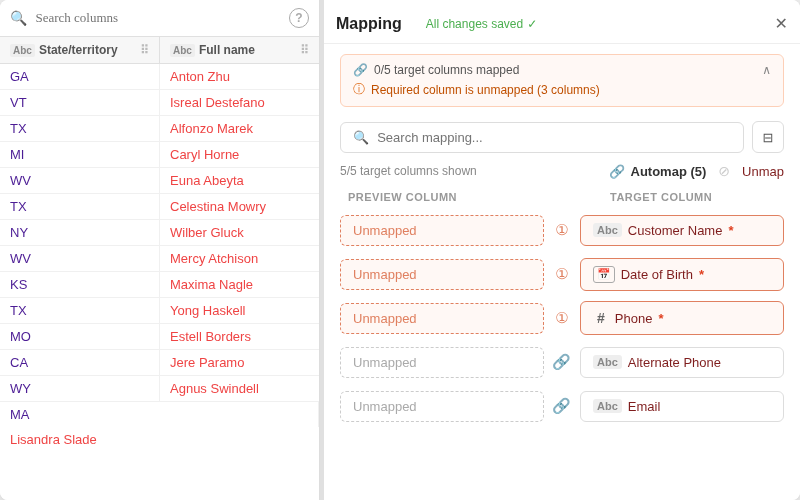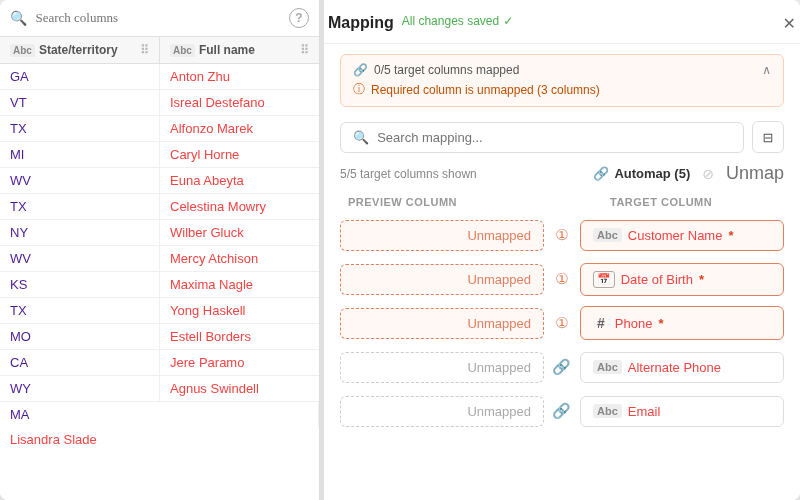--- a/index.html
+++ b/index.html
@@ -139,24 +139,24 @@
     .right-panel {
       flex: 1;
       display: flex;
       flex-direction: column;
       background: #fff;
       padding: 0;
     }
 
     .mapping-header {
       display: flex;
-      align-items: flex-start;
-      padding: 14px 4px 10px;
+      align-items: center;
+      padding: 14px 12px 10px;
       border-bottom: 1px solid #eee;
-      gap: 8px;
+      gap: 24px;
     }
 
     .mapping-title {
       font-size: 16px;
       font-weight: 700;
       color: #222;
     }
 
     .saved-badge {
       font-size: 12px;
@@ -269,22 +269,22 @@
       font-size: 13px;
       font-weight: 600;
       color: #333;
       cursor: pointer;
     }
 
     .unmap-btn {
       display: flex;
       align-items: flex-end;
       gap: 4px;
-      font-size: 18px;
-      color: #737373;
+      font-size: 13px;
+      color: #7f1d1d;
       cursor: pointer;
     }
 
     .mapping-cols-header {
       display: flex;
       padding: 4px 24px 4px;
       font-size: 11px;
       font-weight: 700;
       color: #999;
       letter-spacing: 0.5px;
@@ -318,21 +318,21 @@
     }
 
     .preview-box {
       flex: 1;
       border: 1.5px dashed #e08060;
       border-radius: 6px;
       padding: 7px 12px;
       color: #e08060;
       font-size: 13px;
       background: #fff8f5;
-      text-align: right;
+      text-align: left;
     }
 
     .preview-box.unmapped-gray {
       border-color: #ccc;
       color: #aaa;
       background: #fff;
     }
 
     .connector-icon {
       color: #e08060;
@@ -378,21 +378,21 @@
     }
 
     .target-box-icon.hash {
       background: none;
       font-size: 14px;
       color: #666;
     }
 
     .target-name {
       font-size: 13px;
-      color: #ef4444;
+      color: #7f1d1d;
       font-weight: 500;
     }
 
     .required-star {
       color: #e04020;
       font-weight: 700;
     }
 
     .divider-line {
       width: 4px;

